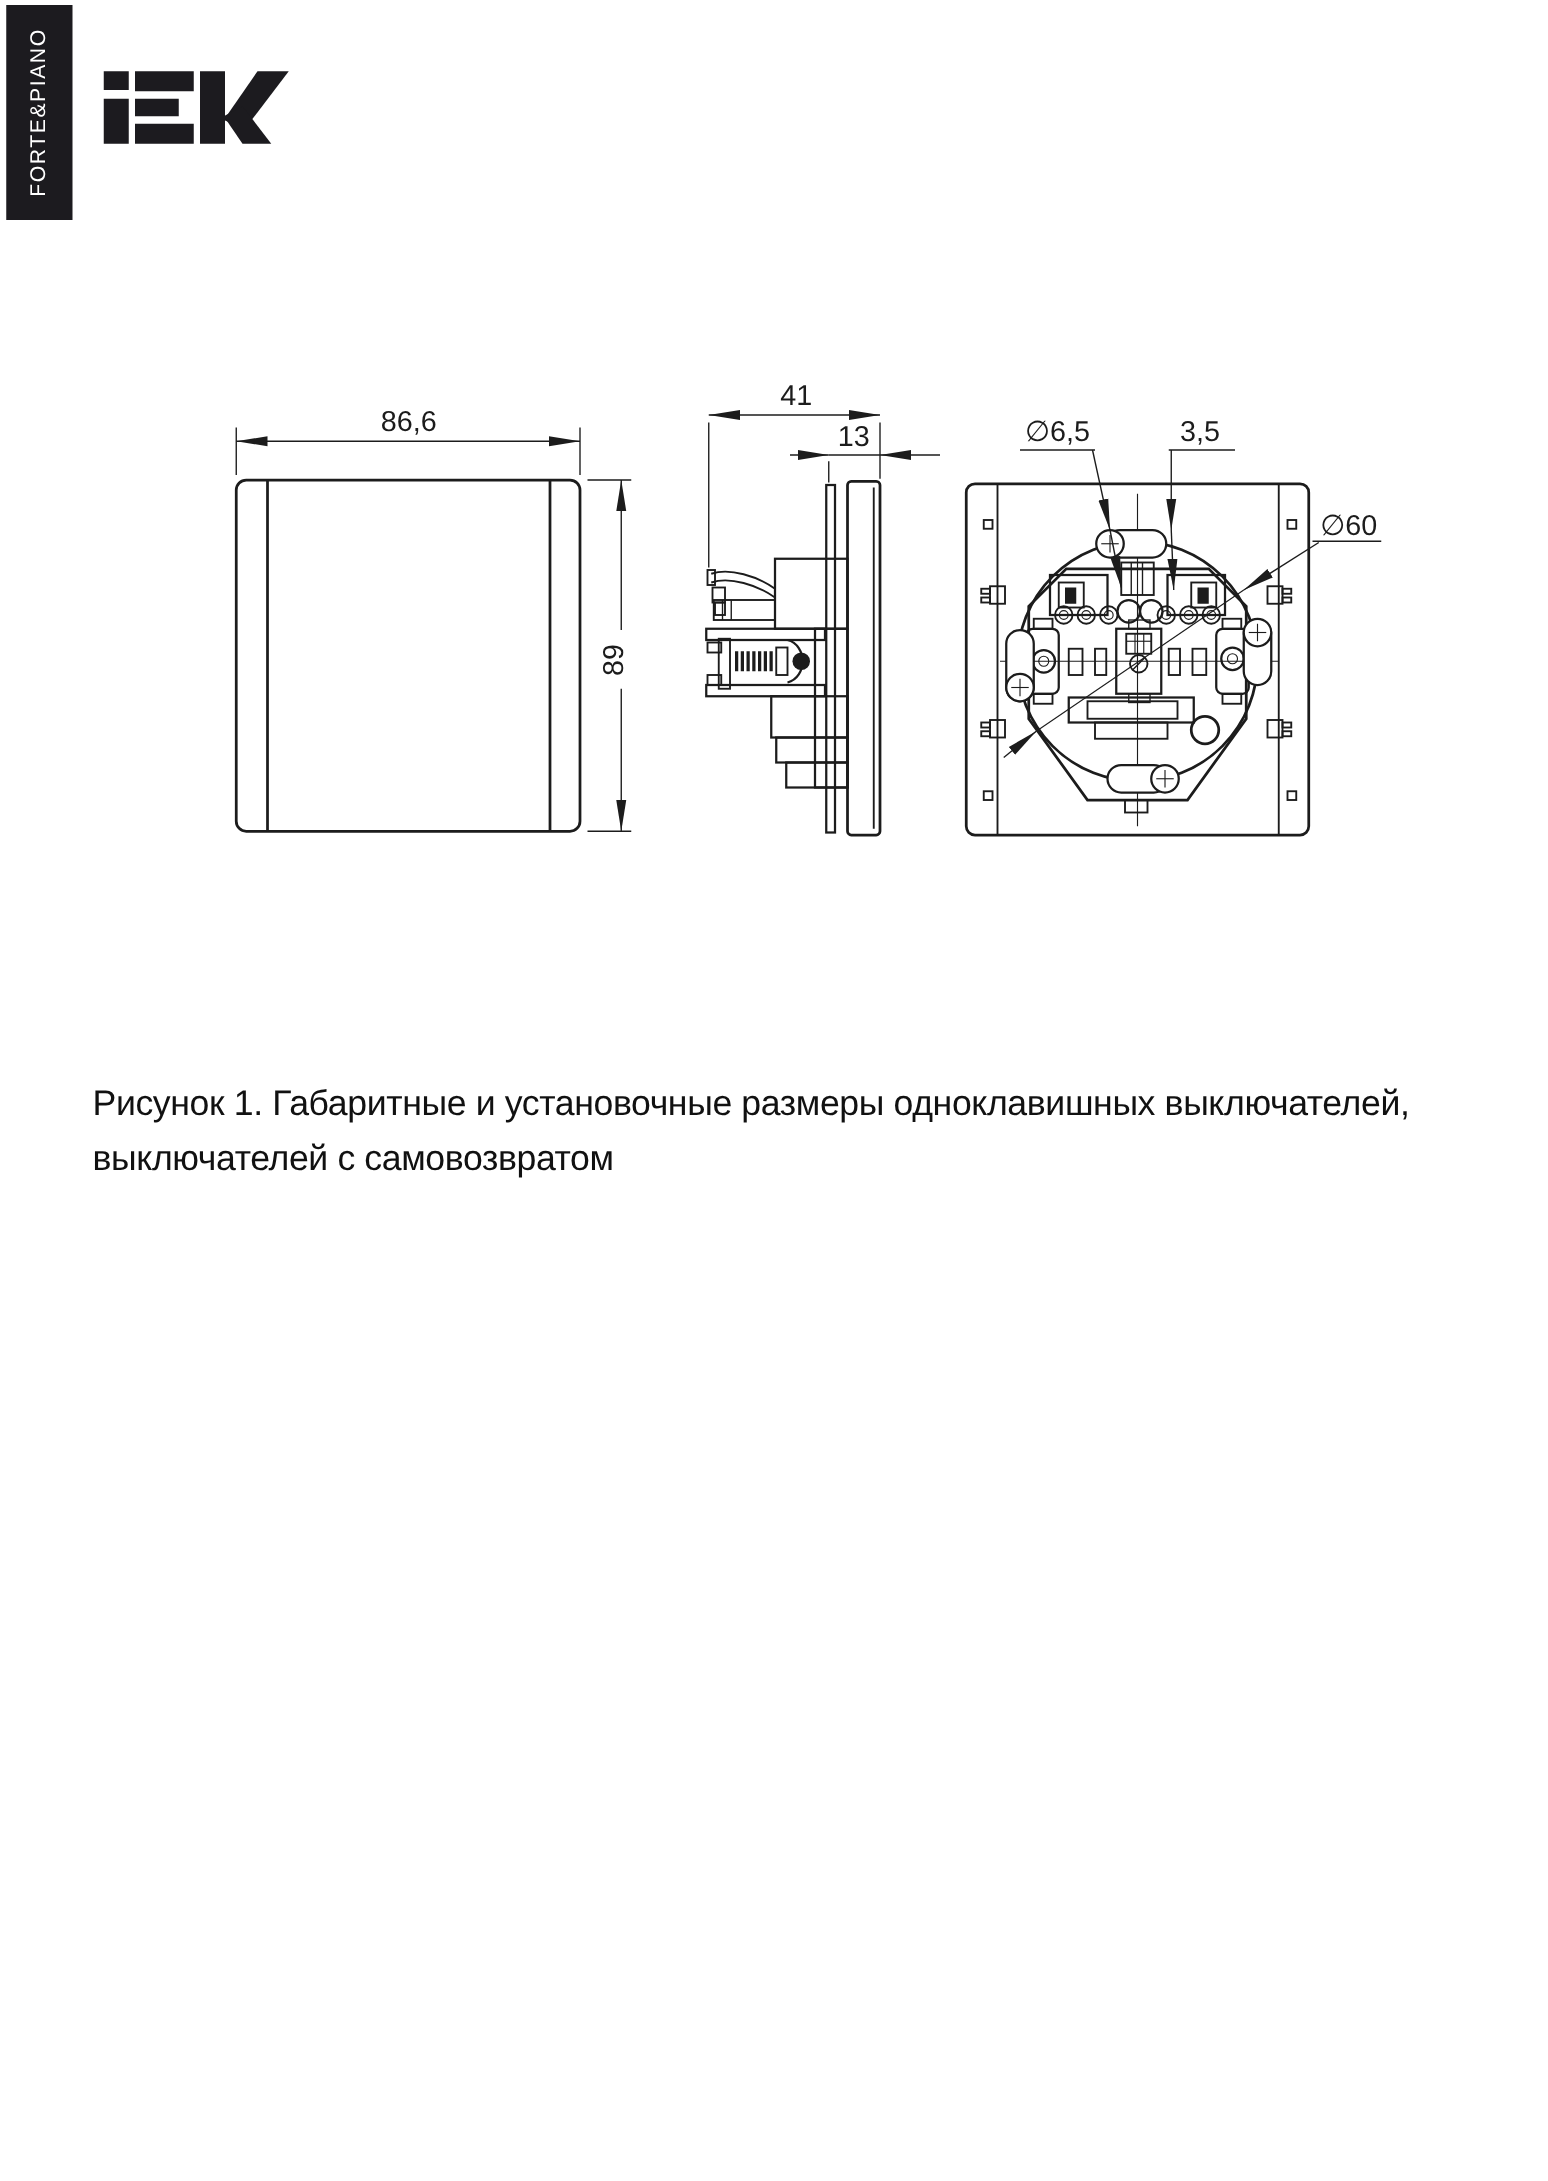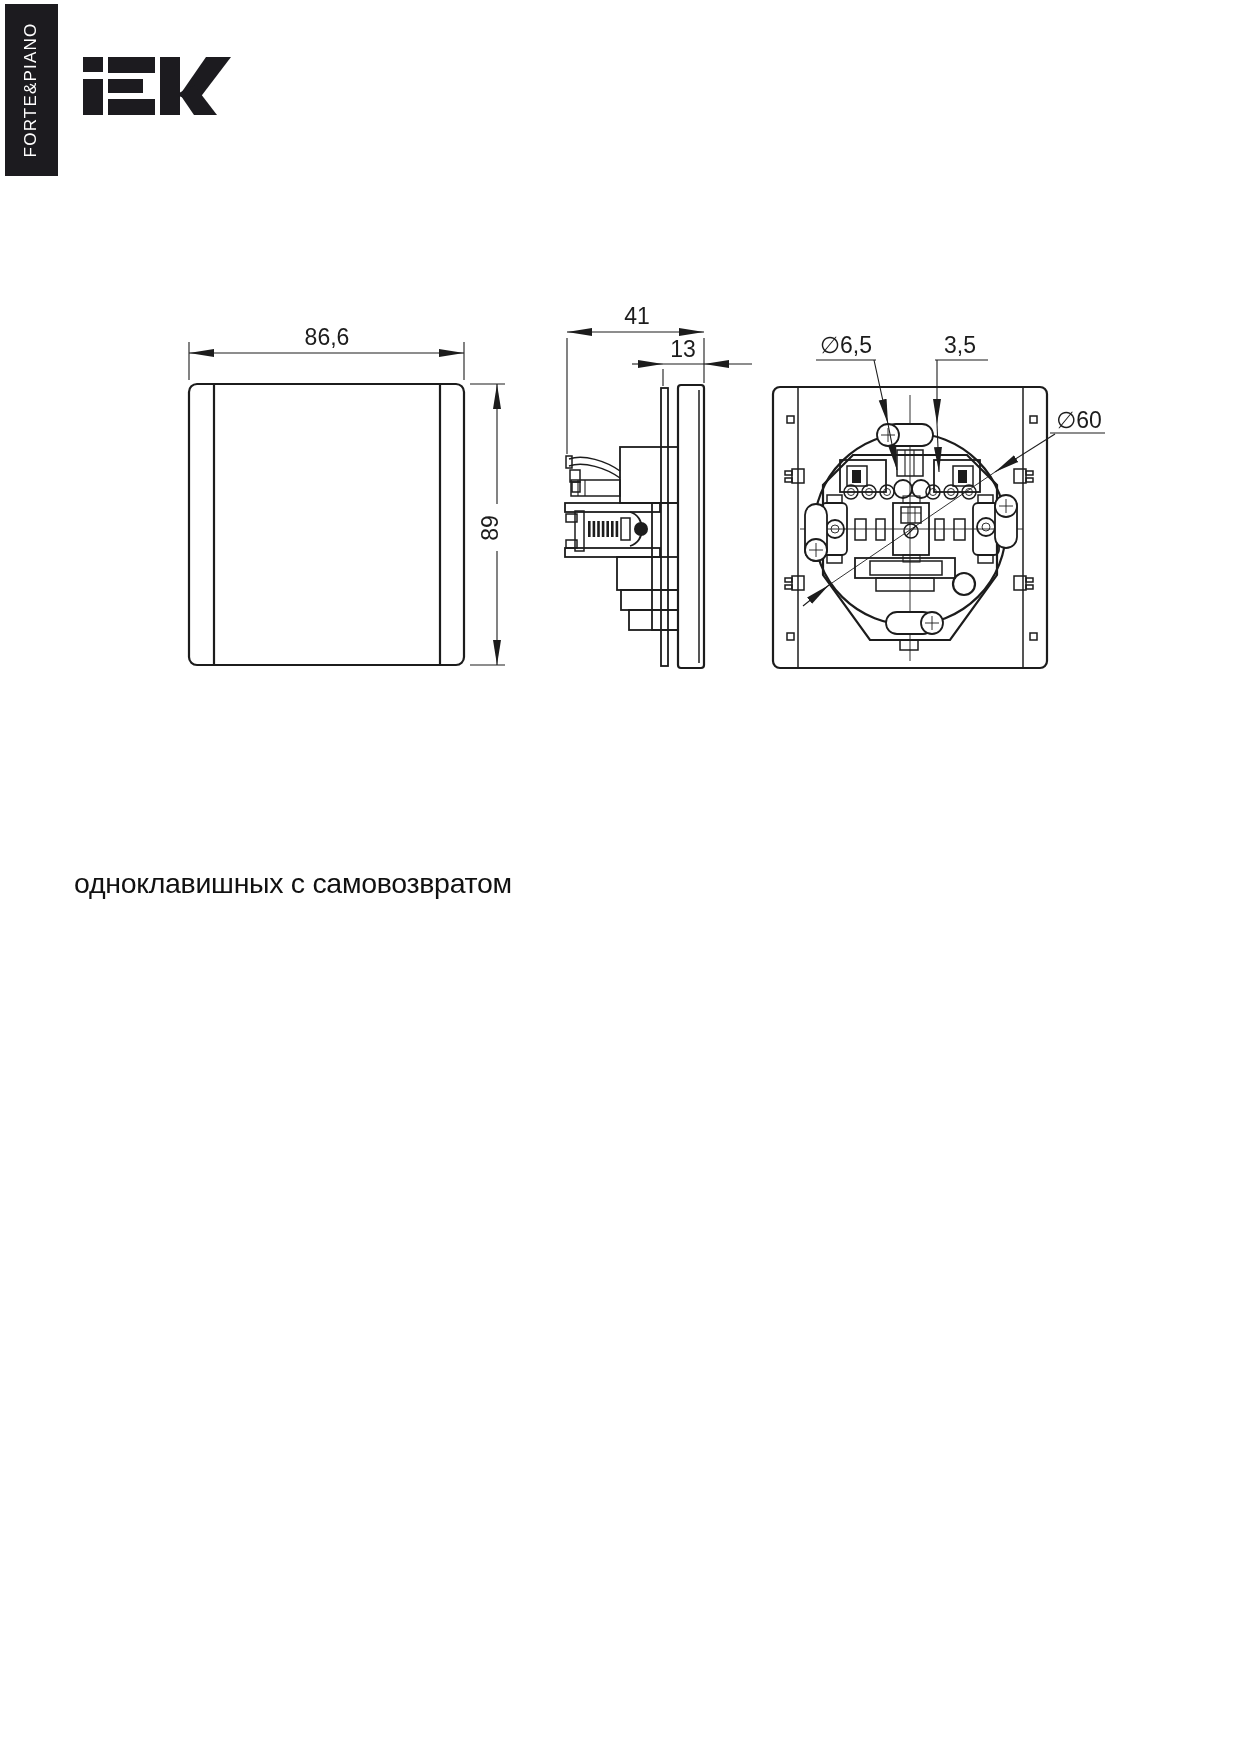--- a/index.html
+++ b/index.html
@@ -265,16 +265,17 @@
         <line class="ink s08" x1="829" y1="585" x2="995" y2="472"></line>
         <line class="ink s11" x1="1055" y1="434" x2="995" y2="472" marker-end="url(#ah)"></line>
         <line class="ink s11" x1="803" y1="606" x2="829" y2="585" marker-end="url(#ah)"></line>
         <line class="ink s11" x1="1050" y1="433" x2="1105" y2="433"></line>
         <text class="dim" x="1079" y="428" text-anchor="middle">∅60</text>
       </g>
     </g>
   </svg>
 
   <div class="caption">
-    <div>одноклавишных с самовозвратом</div>
+    <div>Рисунок 1. Габаритные и установочные размеры одноклавишных выключателей,</div>
+    <div>выключателей с самовозвратом</div>
   </div>
 
 </div>
 
 </body></html>

